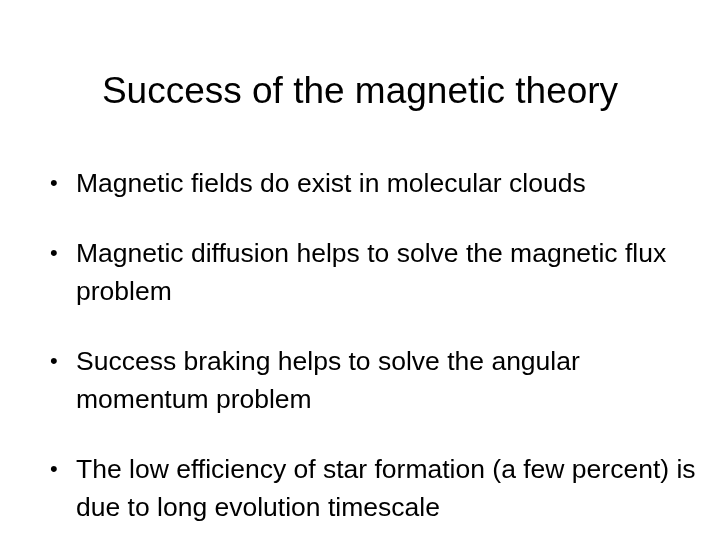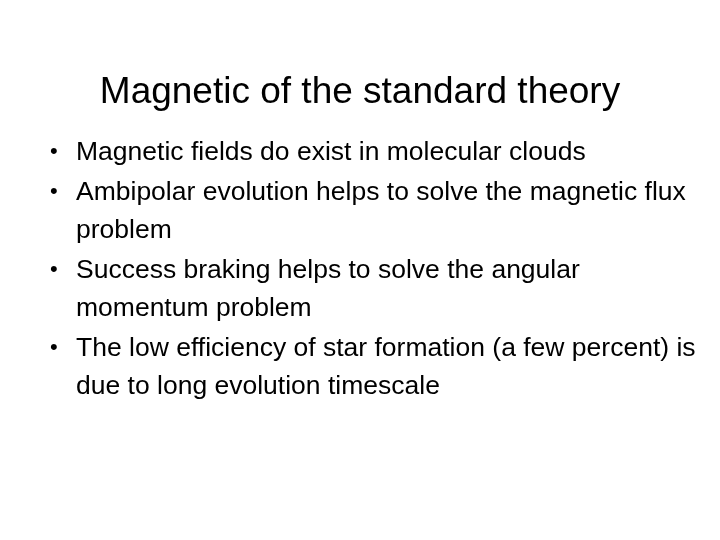--- a/index.html
+++ b/index.html
@@ -50,37 +50,38 @@
   }
   .bullet-marker {
     position: absolute;
     left: 14px;
     top: 0;
     font-size: 22px;
     line-height: 38px;
   }
   .bullet-text {
     display: block;
+    margin-top: 32px;
   }
 </style>
 </head>
 <body>
 
 <div class="slide">
 
-  <h1 class="slide-title">Magnetic of the standard theory</h1>
+  <h1 class="slide-title">Success of the magnetic theory</h1>
 
   <ul class="bullet-list">
     <li class="bullet-item">
       <span class="bullet-marker">•</span>
       <span class="bullet-text">Magnetic fields do exist in molecular clouds</span>
     </li>
     <li class="bullet-item">
       <span class="bullet-marker">•</span>
-      <span class="bullet-text">Ambipolar evolution helps to solve the magnetic flux problem</span>
+      <span class="bullet-text">Magnetic diffusion helps to solve the magnetic flux problem</span>
     </li>
     <li class="bullet-item">
       <span class="bullet-marker">•</span>
       <span class="bullet-text">Success braking helps to solve the angular momentum problem</span>
     </li>
     <li class="bullet-item">
       <span class="bullet-marker">•</span>
       <span class="bullet-text">The low efficiency of star formation (a few percent) is due to long evolution timescale</span>
     </li>
   </ul>

